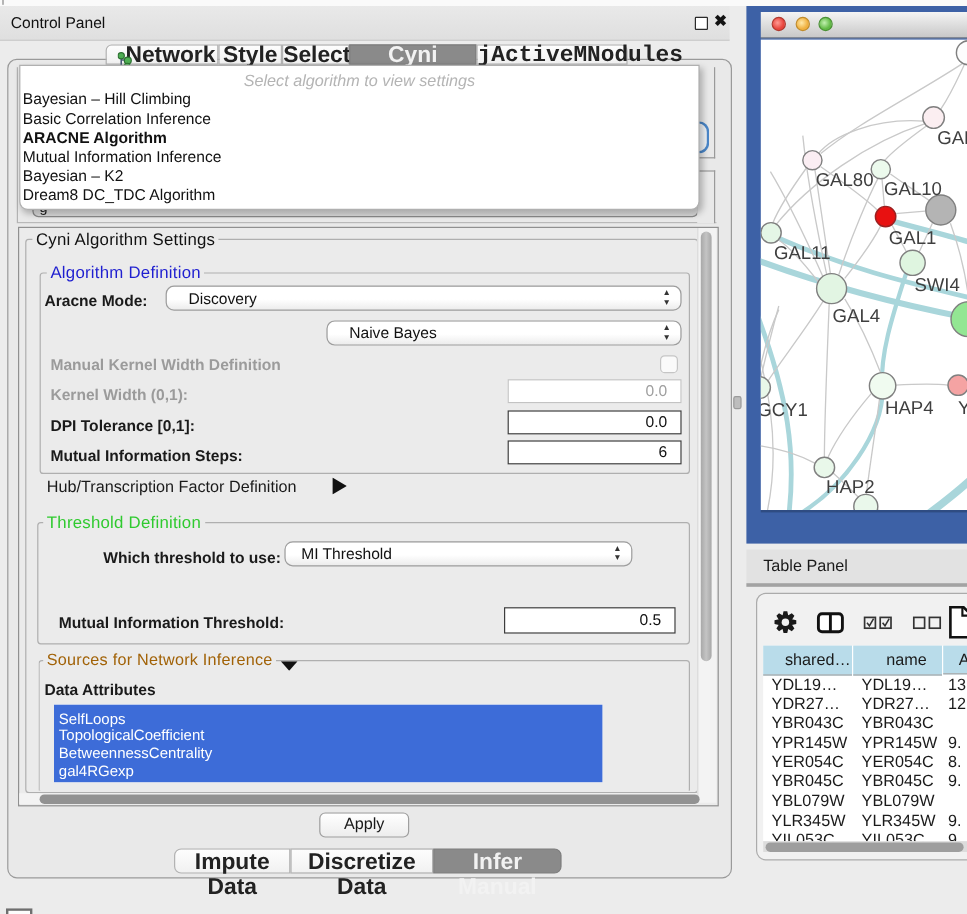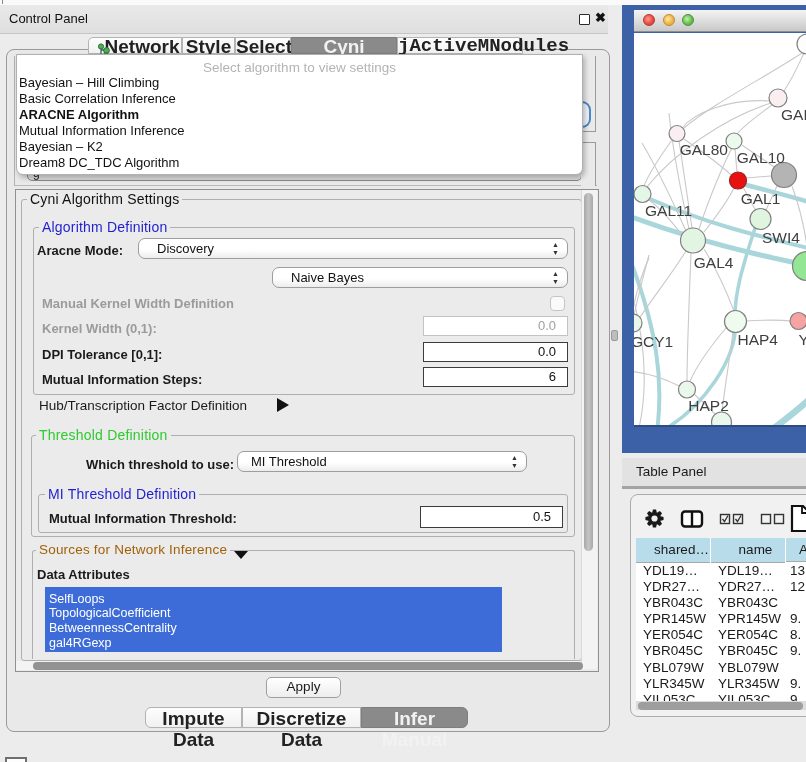--- a/index.html
+++ b/index.html
@@ -27,21 +27,21 @@
   .combo{position:absolute;height:21px;background:linear-gradient(#fff,#fff 55%,#ececec);border:1px solid #9d9d9d;border-radius:7px;
     box-sizing:border-box;line-height:19px;padding-left:18px;font-size:13px;color:#111;}
   .combo .car{position:absolute;right:7px;top:2px;width:9px;height:16px;font-size:7px;line-height:8px;
     color:#333;text-align:center;}
   .field{position:absolute;height:20px;background:#fff;border:1px solid #3c3c3c;box-sizing:border-box;
     text-align:right;padding-right:11px;line-height:18px;font-size:13px;color:#111;}
   .field.dis{border-color:#c3c3c3;color:#9f9f9f;}
   
   #popup{left:16px;top:54px;width:565px;height:119px;background:#fff;border:1px solid #b0b0b0;
     border-radius:0 0 7px 7px;box-shadow:2px 3px 5px rgba(0,0,0,0.25);z-index:50;}
-  #popup .prompt{position:absolute;left:0;right:0;top:5px;text-align:center;color:#b4b4b4;}
+  #popup .prompt{position:absolute;left:0;right:0;top:5px;text-align:center;color:#b4b4b4;font-style:italic;}
   #popup .it{position:absolute;left:2px;font-size:13px;color:#111;}
   
   #datalist{left:45px;top:587px;width:457px;height:65px;background:#fff;border:0;overflow:hidden;}
   #datalist .sel{position:absolute;left:0;top:0;width:503px;height:65px;background:#3d6cd8;}
   #datalist .li{position:absolute;left:4px;color:#fff;font-size:12.5px;}
   
   #bluewin{left:622px;top:5px;width:184px;height:448px;background:#3d61a6;}
   #wintitle{left:634px;top:10px;width:172px;height:22px;background:linear-gradient(#f4f4f4,#c8c8c8);
     border-bottom:1px solid #8e8e8e;box-sizing:border-box;}
   .light{position:absolute;top:3.5px;width:12px;height:12px;border-radius:50%;box-sizing:border-box;}
@@ -111,23 +111,20 @@
   <label class="abs" style="left:39px;top:398px;">Hub/Transcription Factor Definition</label>
   <svg class="abs" style="left:277px;top:398px;" width="12" height="14" viewBox="0 0 12 14">
       <polygon points="0,0 12,7 0,14" fill="#111"></polygon>
     </svg>
 
   <div class="group" style="left:31px;top:435px;width:542px;height:100px;">
     <span class="gtitle" style="left:4px;color:#2fca2f;">Threshold Definition</span>
   </div>
   <label class="b abs" style="left:86px;top:457px;">Which threshold to use:</label>
   <div class="combo" style="left:237px;top:451px;width:290px;padding-left:13px;">MI Threshold<span class="car">▲<br>▼</span></div>
-  <div class="group" style="left:38px;top:494px;width:528px;height:37px;">
-    <span class="gtitle" style="left:6px;color:#1f1fd0;">MI Threshold Definition</span>
-  </div>
   <label class="b abs" style="left:49px;top:511px;">Mutual Information Threshold:</label>
   <div class="field" style="left:420px;top:506px;width:143px;height:22px;line-height:20px;">0.5</div>
 
   <div class="group" style="left:32px;top:550px;width:541px;height:108px;border-bottom:0;border-bottom-left-radius:0;border-bottom-right-radius:0;">
     <span class="gtitle" style="left:3px;color:#a16207;font-size:13.5px;">Sources for Network Inference</span>
   </div>
   <svg class="abs" style="left:234px;top:551px;" width="14" height="8" viewBox="0 0 14 8">
       <polygon points="0,0 14,0 7,8" fill="#111"></polygon>
     </svg>
   <label class="b abs" style="left:37px;top:567px;">Data Attributes</label>

